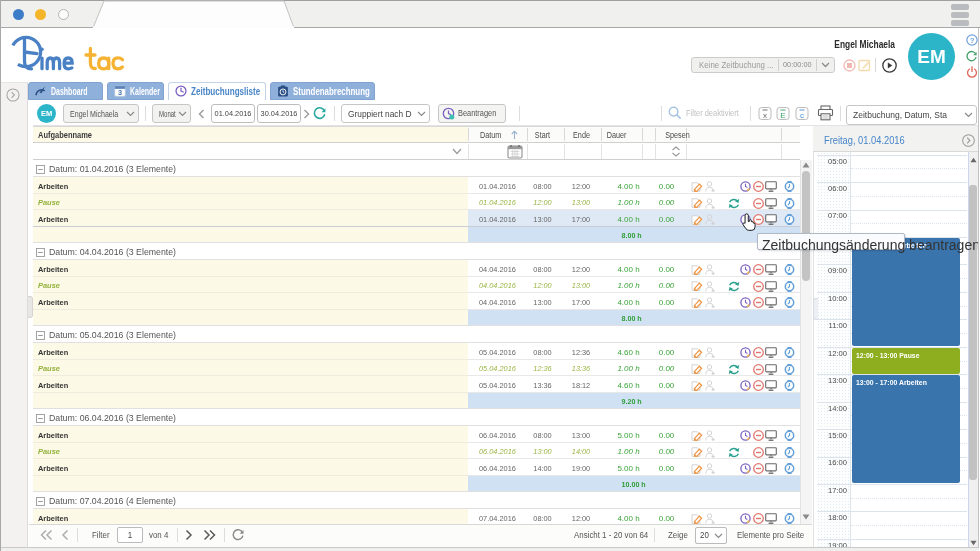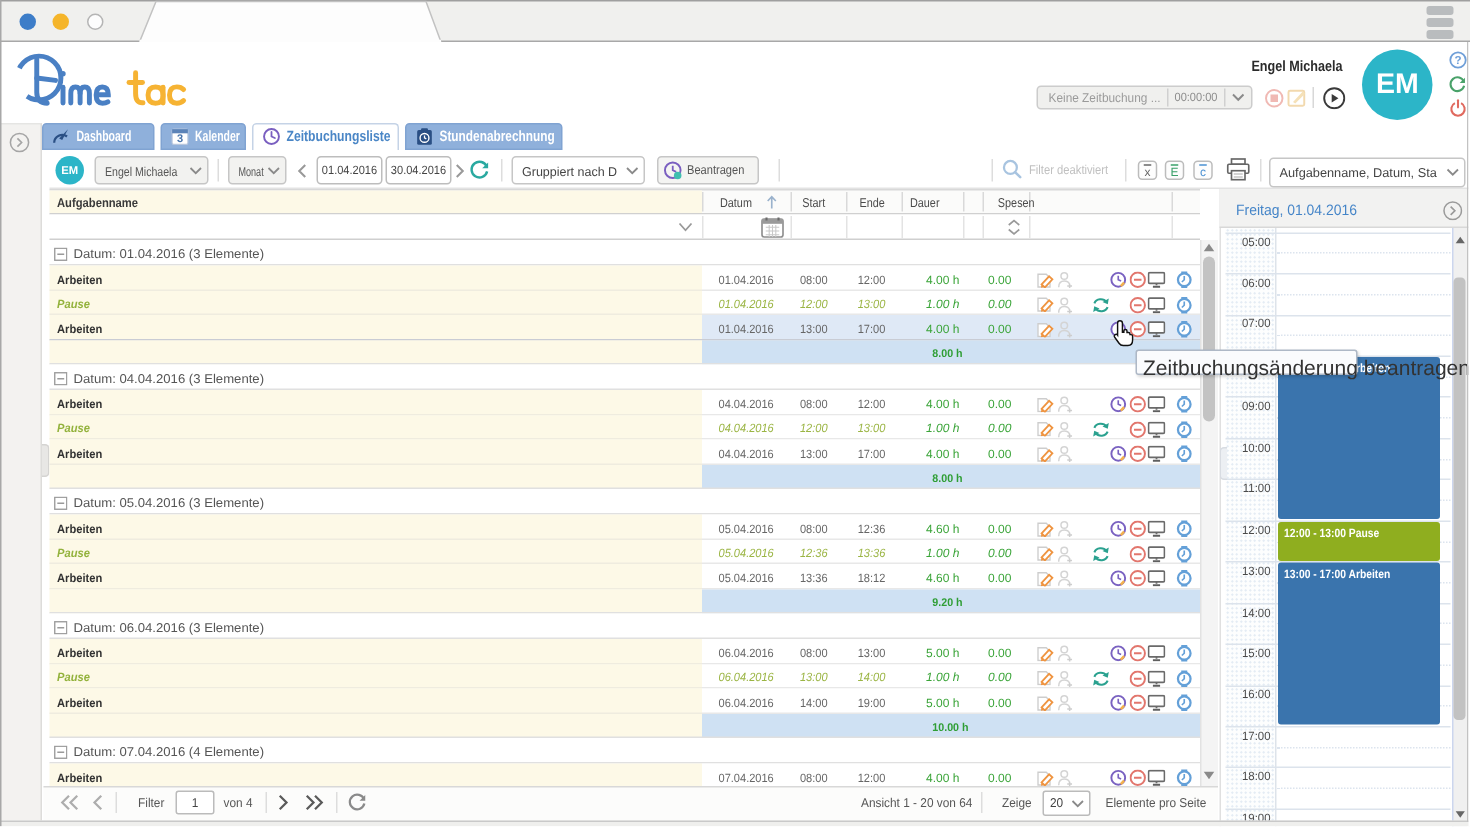--- a/index.html
+++ b/index.html
@@ -166,21 +166,21 @@
       <text x="7" y="11.5" font-size="8" fill="#4a90d2" text-anchor="middle" font-family="Liberation Sans">c</text>
     </svg>
 <svg class="abs" style="left:817px;top:105px;" width="17" height="16" viewBox="0 0 17 16">
 <rect x="4" y="1" width="9" height="3.5" fill="#fff" stroke="#666" stroke-width="1.1"></rect>
 <rect x="1.5" y="4.5" width="14" height="6" rx="0.8" fill="#fff" stroke="#666" stroke-width="1.1"></rect>
 <rect x="4" y="8.8" width="9" height="6" fill="#fff" stroke="#666" stroke-width="1.1"></rect>
 <path d="M 5.5 11 h6 M 5.5 13 h6" stroke="#aaa" stroke-width="0.8"></path>
     </svg>
 <div class="abs" style="left:840px;top:106px;width:1px;height:15px;background:#ddd;"></div>
 <div class="abs" style="left:846px;top:105px;width:131px;height:20px;background:#fff;border:1px solid #c6c6c6;border-radius:3px;"></div>
-<div class="t" style="top:111.0px;font-size:8.5px;color:#444;left:853px;transform:scaleX(1.0);transform-origin:0 50%;">Aufgabenname, Datum, Sta</div>
+<div class="t" style="top:111.0px;font-size:8.5px;color:#444;left:853px;transform:scaleX(1.0);transform-origin:0 50%;">Zeitbuchung, Datum, Sta</div>
 <svg class="abs" style="left:964px;top:112px;" width="9" height="6" viewBox="0 0 9 6">
       <path d="M1 1 L4.5 4.5 L8 1" fill="none" stroke="#8a8a8a" stroke-width="1.2"></path>
     </svg>
 <div class="abs" style="left:0px;top:82px;width:28px;height:465px;background:#f3f2f0;border-right:1px solid #dddcda;border-top:1px solid #e5e5e3;"></div>
 <svg class="abs" style="left:6px;top:88px;" width="14" height="14" viewBox="0 0 15 15">
 <circle cx="7.5" cy="7.5" r="6.5" fill="none" stroke="#a5a5a5" stroke-width="1.1"></circle>
 <path d="M 6 4.5 L 9 7.5 L 6 10.5" fill="none" stroke="#a5a5a5" stroke-width="1.2"></path>
     </svg>
 <div class="abs" style="left:28px;top:296px;width:5px;height:22px;background:#e8e7e5;border:1px solid #d5d4d2;border-left:none;border-radius:0 3px 3px 0;"></div>
 <div class="abs" style="left:33px;top:126px;width:767px;height:17px;background:#fbfbfa;border-top:1px solid #d8d8d8;border-bottom:1px solid #d0d0d0;"></div>

